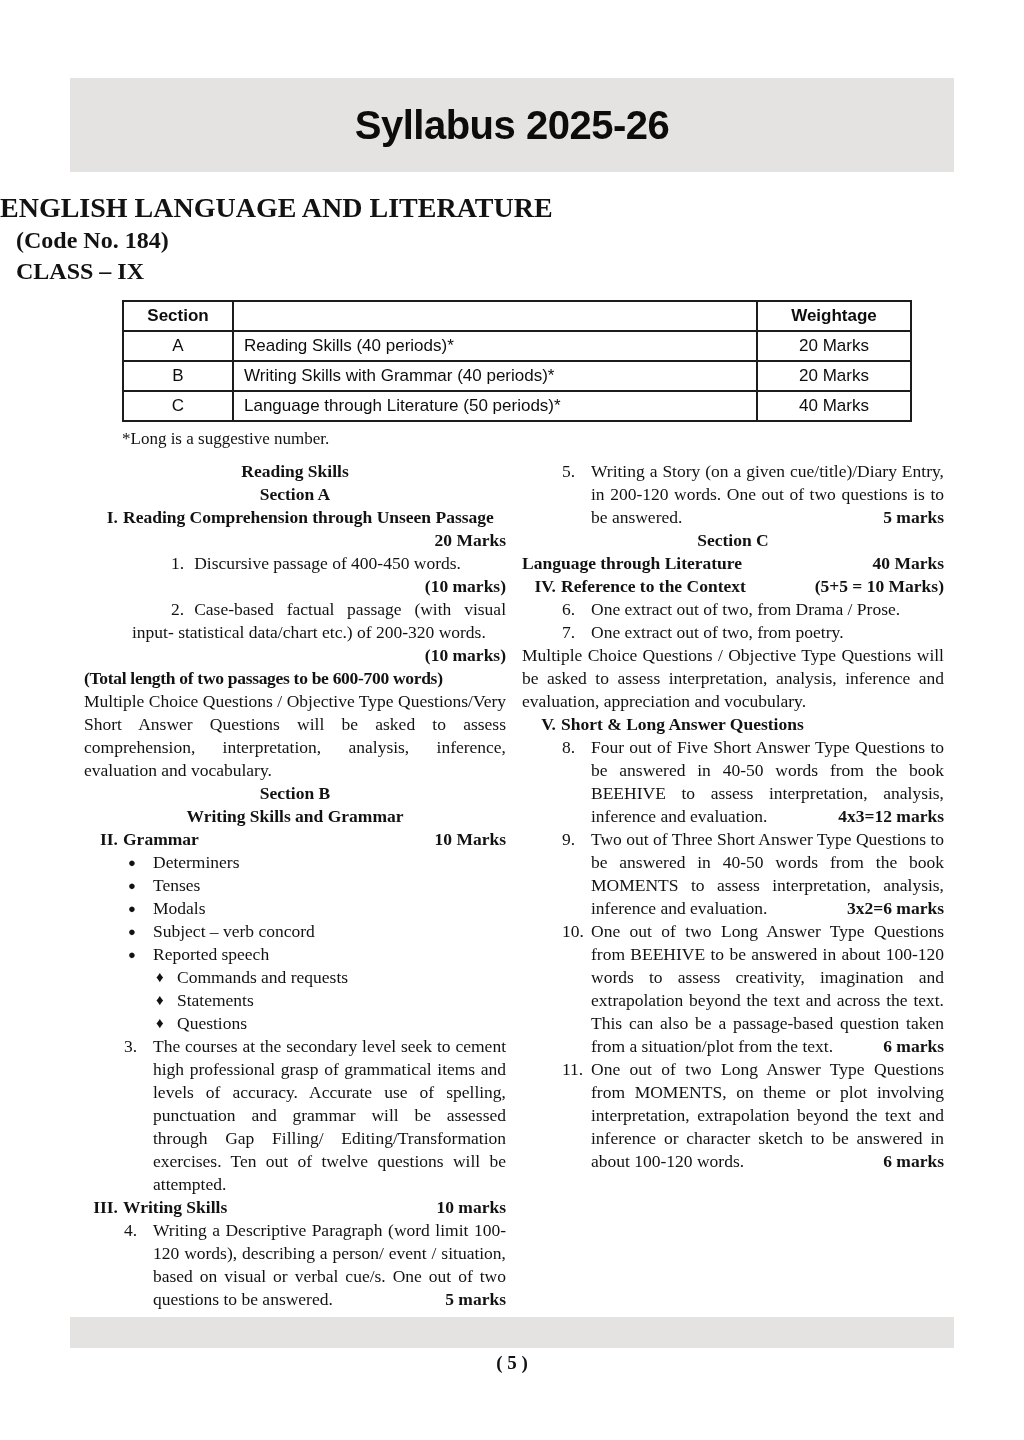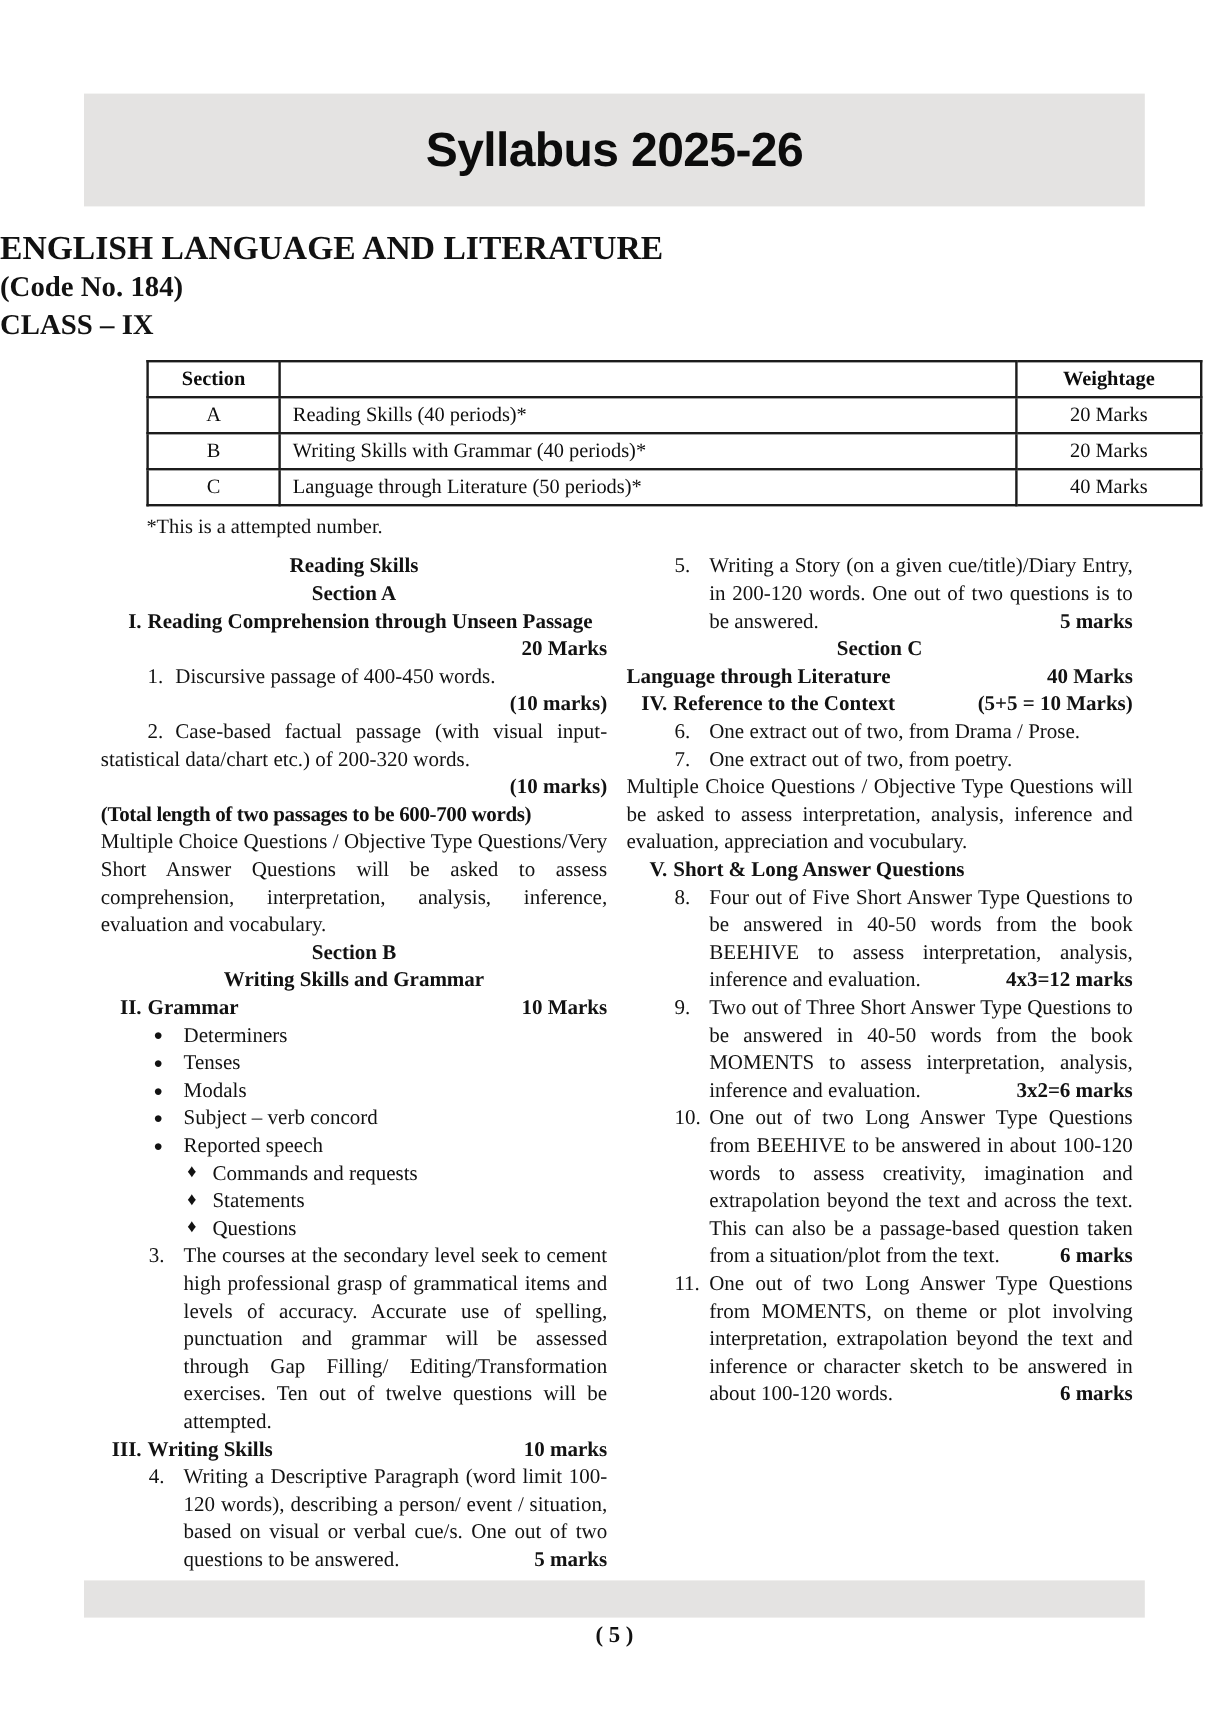--- a/index.html
+++ b/index.html
@@ -14,43 +14,43 @@
     background: #e4e3e2; display: flex; align-items: center; justify-content: center;
   }
   .banner-title {
     font-family: "Liberation Sans", sans-serif; font-weight: bold;
     font-size: 40px; letter-spacing: -0.5px; color: #0c0c0c;
   }
   
   .content { position: absolute; left: 0; top: 183px; width: 1024px; }
   .doc-header { padding-top: 8px; }
   .doc-title { font-weight: bold; font-size: 28px; line-height: 34px; }
-  .doc-sub   { font-weight: bold; font-size: 24px; line-height: 31px; }
+  .doc-sub   { font-weight: bold; font-size: 24px; line-height: 31px; margin-left: 16px; }
   
   .wtable {
-    width: 880px; margin: 13px 0 0 122px; border-collapse: collapse;
-    font-family: Liberation Serif, serif; font-size: 17px; color: #0d0d0d;
+    width: 790px; margin: 13px 0 0 122px; border-collapse: collapse;
+    font-family: Liberation Sans, sans-serif; font-size: 17px; color: #0d0d0d;
   }
   .wtable th, .wtable td { border: 2px solid #1c1c1c; padding: 2px 10px; height: 24px; }
   .wtable th { font-weight: bold; }
   .wtable .c-section { width: 88px; text-align: center; }
   .wtable .c-desc { text-align: left; }
   .wtable .c-weight { width: 132px; text-align: center; }
   .footnote { margin: 7px 0 0 122px; font-size: 17px; }
   
   .columns { display: flex; gap: 16px; padding: 11px 80px 0 84px; }
   .col { flex: 1; min-width: 0; font-size: 17.5px; line-height: 23px; text-align: justify; }
   .blk { overflow: hidden; }
   .center-bold { text-align: center; font-weight: bold; }
   .roman { position: relative; padding-left: 39px; font-weight: bold; }
   .roman .num { position: absolute; left: 0; top: 0; width: 34px; text-align: right; }
   .heading-marks { font-weight: bold; }
   .item-hang { position: relative; padding-left: 69px; }
   .item-hang .num { position: absolute; left: 40px; top: 0; }
-  .item-indent { text-indent: 39px; }
+  .item-indent { text-indent: 39px; margin-left: 48px; }
   .item-indent .num { margin-right: 10px; }
   .marks-line { text-align: right; font-weight: bold; }
   .para-bold { font-weight: bold; letter-spacing: -0.3px; }
   .bullet { position: relative; padding-left: 69px; }
   .bullet .glyph { position: absolute; left: 44px; top: 0; font-size: 13px; }
   .diamond { position: relative; padding-left: 93px; }
   .diamond .glyph { position: absolute; left: 72px; top: 0; font-size: 15px; }
   .marks { float: right; font-weight: bold; padding-left: 12px; }
   
   .footer-band { position: absolute; left: 70px; top: 1317px; width: 884px; height: 31px; background: #e4e3e2; }
@@ -92,21 +92,21 @@
             <td class="c-weight">20 Marks</td>
           </tr>
           <tr>
             <td class="c-section">C</td>
             <td class="c-desc">Language through Literature (50 periods)*</td>
             <td class="c-weight">40 Marks</td>
           </tr>
         </tbody>
     </table>
 
-    <div class="footnote">*This is a attempted number.</div>
+    <div class="footnote">*Long is a suggestive number.</div>
 
     <div class="columns">
       <div class="col" id="col-left">
           <div class="blk center-bold"><span class="txt">Reading Skills</span></div>
           <div class="blk center-bold"><span class="txt">Section A</span></div>
           <div class="blk roman"><span class="num">I.</span><span class="txt">Reading Comprehension through Unseen Passage</span><span class="marks">20 Marks</span></div>
           <div class="blk item-indent"><span class="num">1.</span><span class="txt">Discursive passage of 400-450 words.</span></div>
           <div class="blk marks-line"><span class="txt">(10 marks)</span></div>
           <div class="blk item-indent"><span class="num">2.</span><span class="txt">Case-based factual passage (with visual input- statistical data/chart etc.) of 200-320 words.</span></div>
           <div class="blk marks-line"><span class="txt">(10 marks)</span></div>

